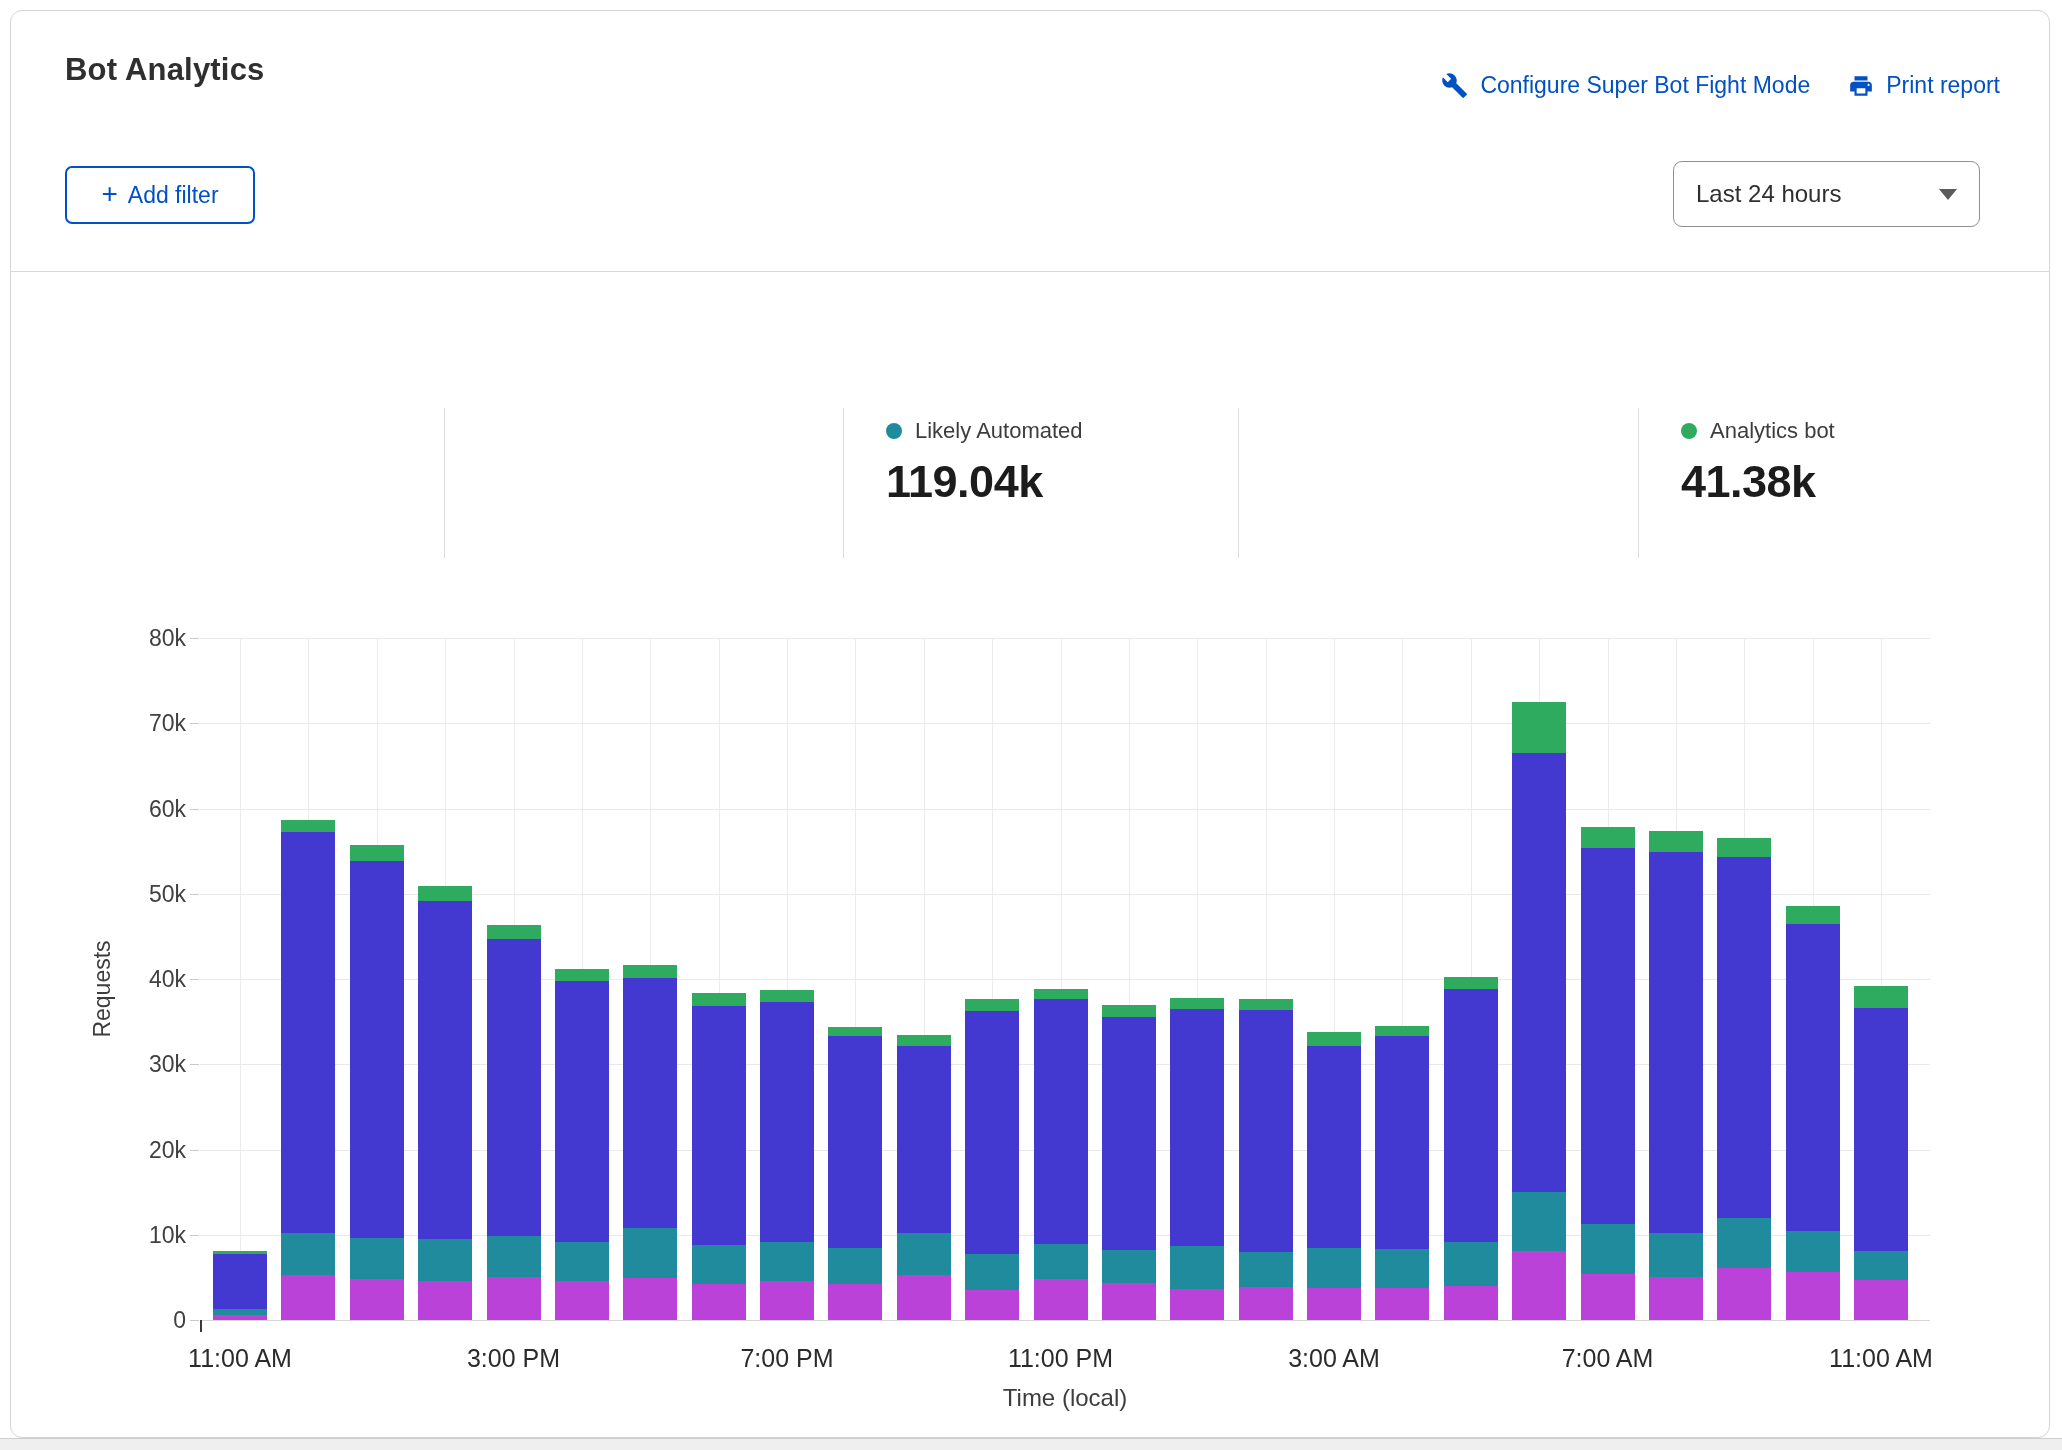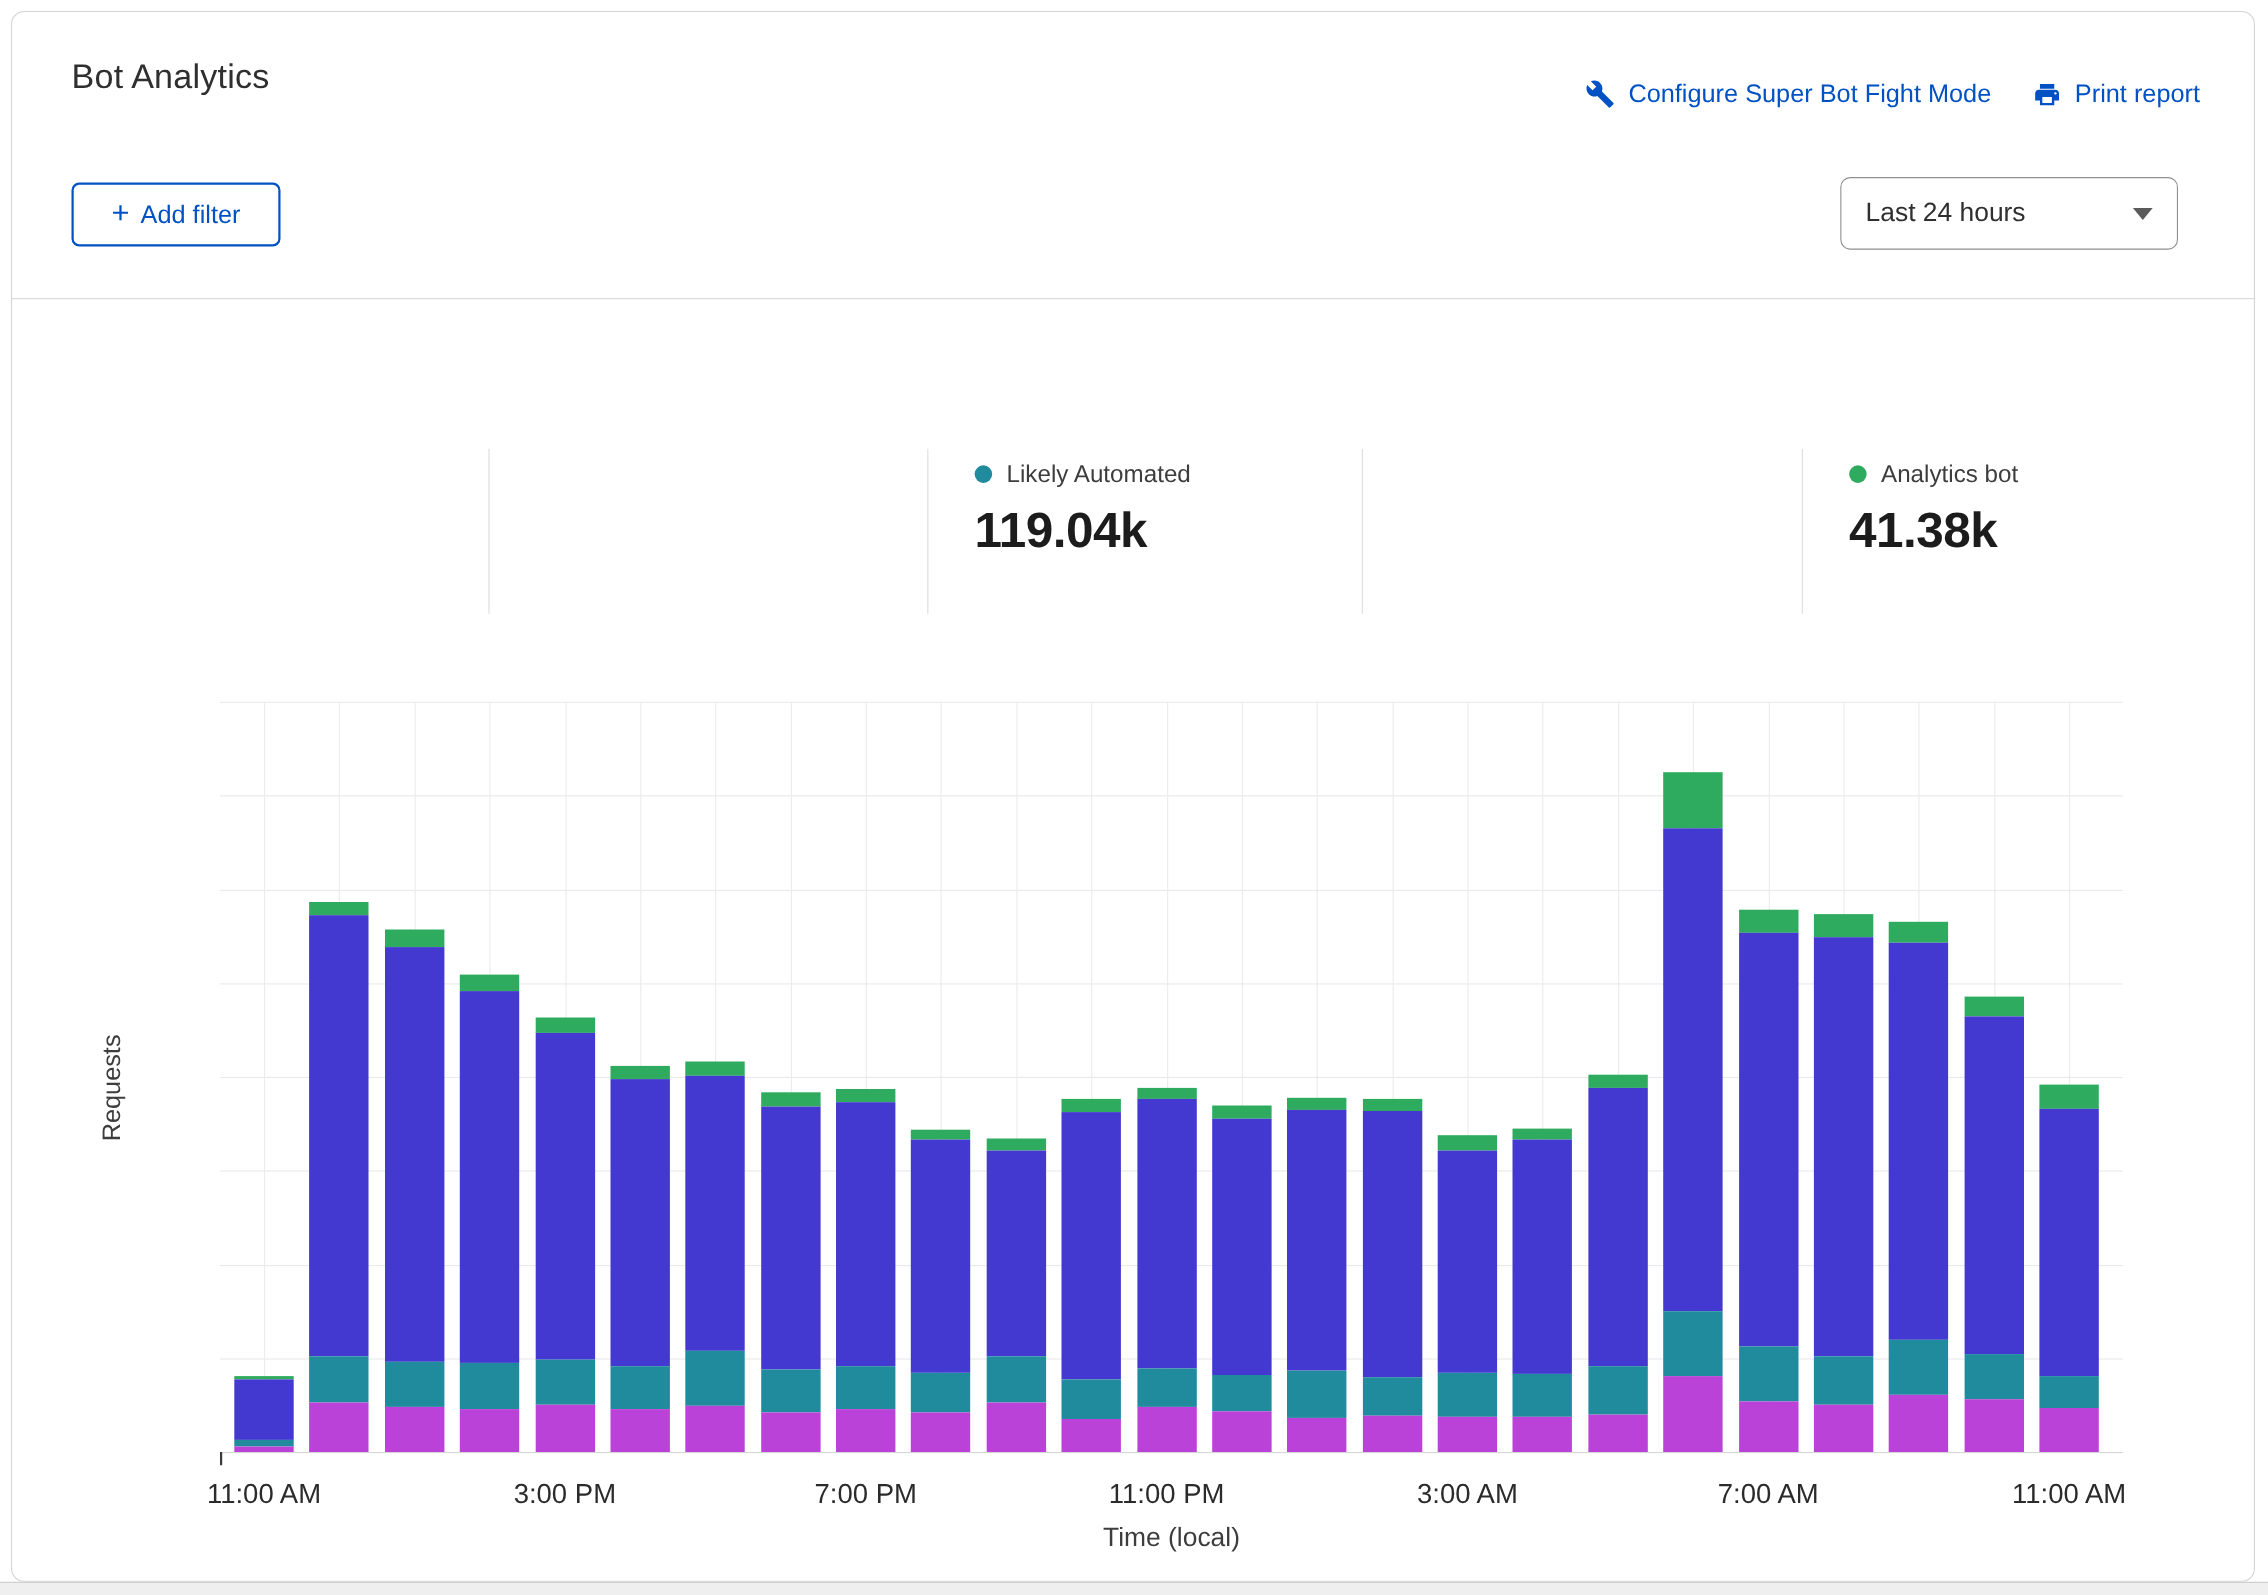--- a/index.html
+++ b/index.html
@@ -1,19 +1,19 @@
 <!DOCTYPE html>
 <html><head>
 <meta charset="utf-8">
 <style>
   html,body{margin:0;padding:0;background:#fff;font-family:"Liberation Sans","DejaVu Sans",sans-serif;}
   #stage{position:relative;width:2062px;height:1450px;background:#fff;overflow:hidden;}
   .card{position:absolute;left:10px;top:10px;width:2040px;height:1428px;background:#fff;
         border:1px solid #d4d4d4;border-radius:12px;box-sizing:border-box;}
-  .page-title{position:absolute;left:65px;top:52px;font-size:31px;font-weight:400;color:#2f2f2f;letter-spacing:.2px;}
+  .page-title{position:absolute;left:65px;top:52px;font-size:31px;font-weight:700;color:#2f2f2f;letter-spacing:.2px;}
   .top-links{position:absolute;top:72px;right:62px;display:flex;align-items:center;gap:38px;}
   .tlink{display:flex;align-items:center;gap:12px;color:#0051c3;font-size:23px;cursor:pointer;white-space:nowrap;}
   .tlink svg{display:block;}
   .btn-add{position:absolute;left:65px;top:166px;width:190px;height:58px;box-sizing:border-box;
         border:2px solid #0051c3;border-radius:7px;background:#fff;color:#0051c3;font-size:23px;
         display:flex;align-items:center;justify-content:center;gap:10px;cursor:pointer;}
   .btn-add .plus{font-size:28px;font-weight:400;margin-top:-3px;}
   .dropdown{position:absolute;left:1673px;top:161px;width:307px;height:66px;box-sizing:border-box;
         border:1px solid #8f8f8f;border-radius:9px;background:#fff;display:flex;align-items:center;
         padding:0 22px;font-size:24px;color:#2f2f2f;cursor:pointer;}
@@ -96,20 +96,40 @@
     <div class="stat-value">119.04k</div>
   </div>
   <div class="stat-col" style="left:1681px">
     <div class="stat-label">
         <span class="stat-dot" style="background:#2fab5f"></span>
         <span>Analytics bot</span>
       </div>
     <div class="stat-value">41.38k</div>
   </div>
 
+  <div class="ylabels" id="ylabels">
+      <div class="ylab" style="top: 0px;">80k</div>
+      <div class="ytick" style="top: 0px; left: 190px;"></div>
+      <div class="ylab" style="top: 85.25px;">70k</div>
+      <div class="ytick" style="top: 85.25px; left: 190px;"></div>
+      <div class="ylab" style="top: 170.5px;">60k</div>
+      <div class="ytick" style="top: 170.5px; left: 190px;"></div>
+      <div class="ylab" style="top: 255.75px;">50k</div>
+      <div class="ytick" style="top: 255.75px; left: 190px;"></div>
+      <div class="ylab" style="top: 341px;">40k</div>
+      <div class="ytick" style="top: 341px; left: 190px;"></div>
+      <div class="ylab" style="top: 426.25px;">30k</div>
+      <div class="ytick" style="top: 426.25px; left: 190px;"></div>
+      <div class="ylab" style="top: 511.5px;">20k</div>
+      <div class="ytick" style="top: 511.5px; left: 190px;"></div>
+      <div class="ylab" style="top: 596.75px;">10k</div>
+      <div class="ytick" style="top: 596.75px; left: 190px;"></div>
+      <div class="ylab" style="top: 682px;">0</div>
+      <div class="ytick" style="top: 682px; left: 190px;"></div>
+    </div>
   <div class="yaxis-title">Requests</div>
   <div id="plot">
       <div class="hgrid" style="top: 0px;"></div>
       <div class="hgrid" style="top: 85.25px;"></div>
       <div class="hgrid" style="top: 170.5px;"></div>
       <div class="hgrid" style="top: 255.75px;"></div>
       <div class="hgrid" style="top: 341px;"></div>
       <div class="hgrid" style="top: 426.25px;"></div>
       <div class="hgrid" style="top: 511.5px;"></div>
       <div class="hgrid" style="top: 596.75px;"></div>

